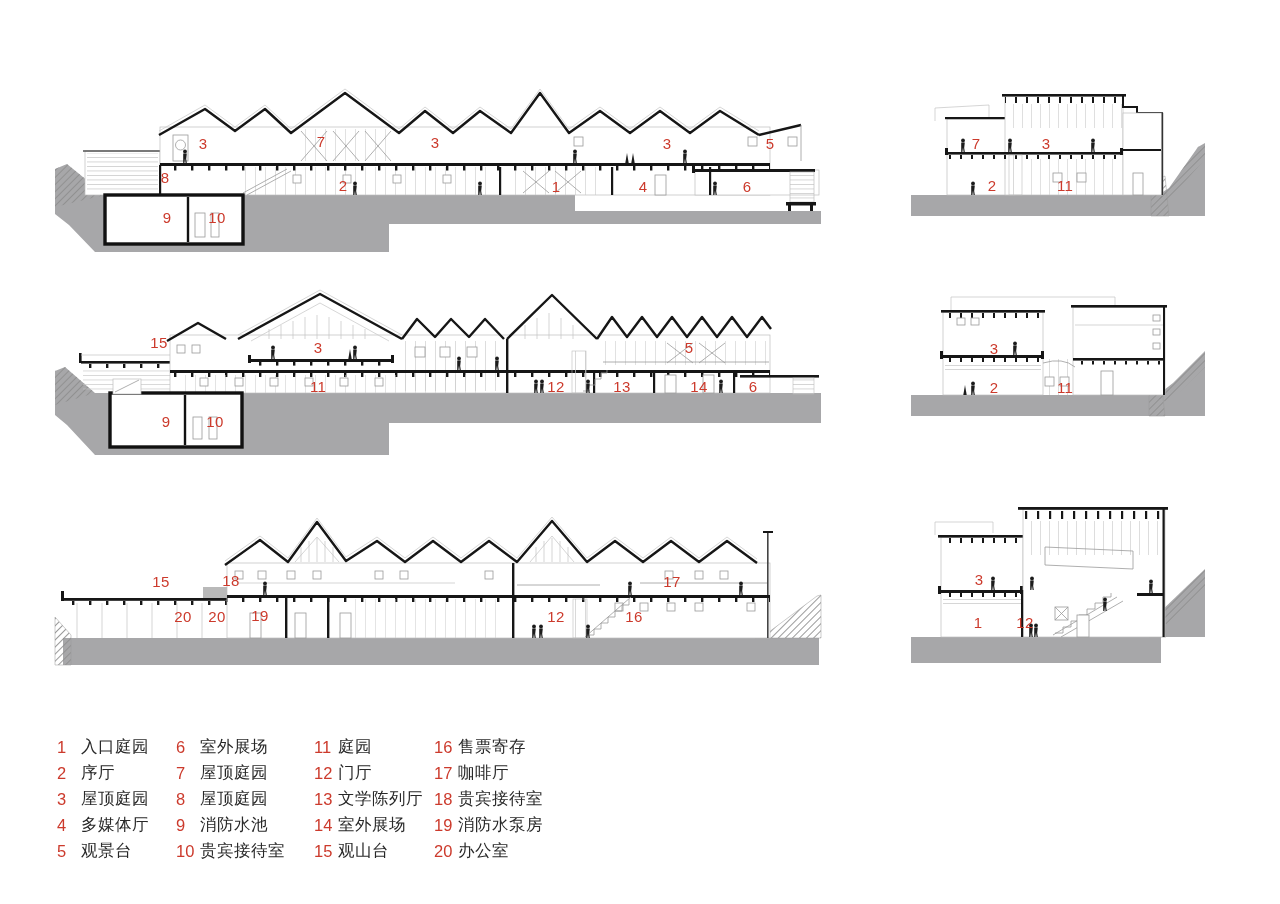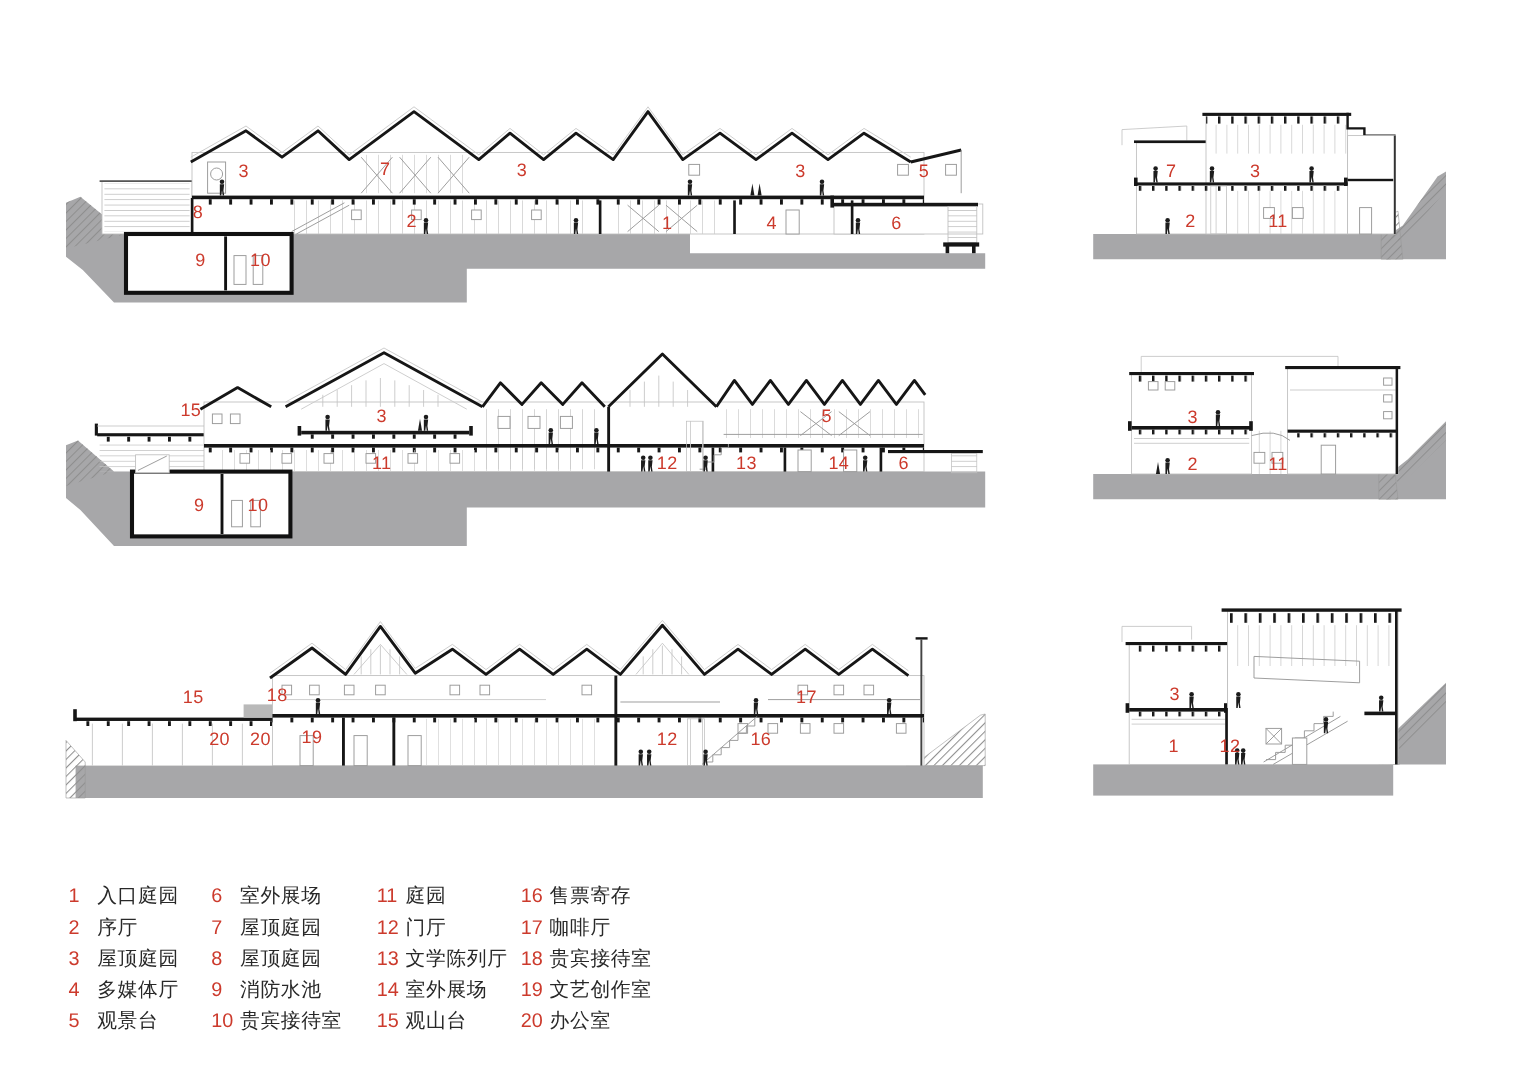--- a/index.html
+++ b/index.html
@@ -573,21 +573,21 @@
         <div class="legend-row">
           <span class="legend-num">17</span>
           <span class="legend-label">咖啡厅</span>
         </div>
         <div class="legend-row">
           <span class="legend-num">18</span>
           <span class="legend-label">贵宾接待室</span>
         </div>
         <div class="legend-row">
           <span class="legend-num">19</span>
-          <span class="legend-label">文艺创作室</span>
+          <span class="legend-label">消防水泵房</span>
         </div>
         <div class="legend-row">
           <span class="legend-num">20</span>
           <span class="legend-label">办公室</span>
         </div>
       </div>
     </div>
 
 </div>
 

